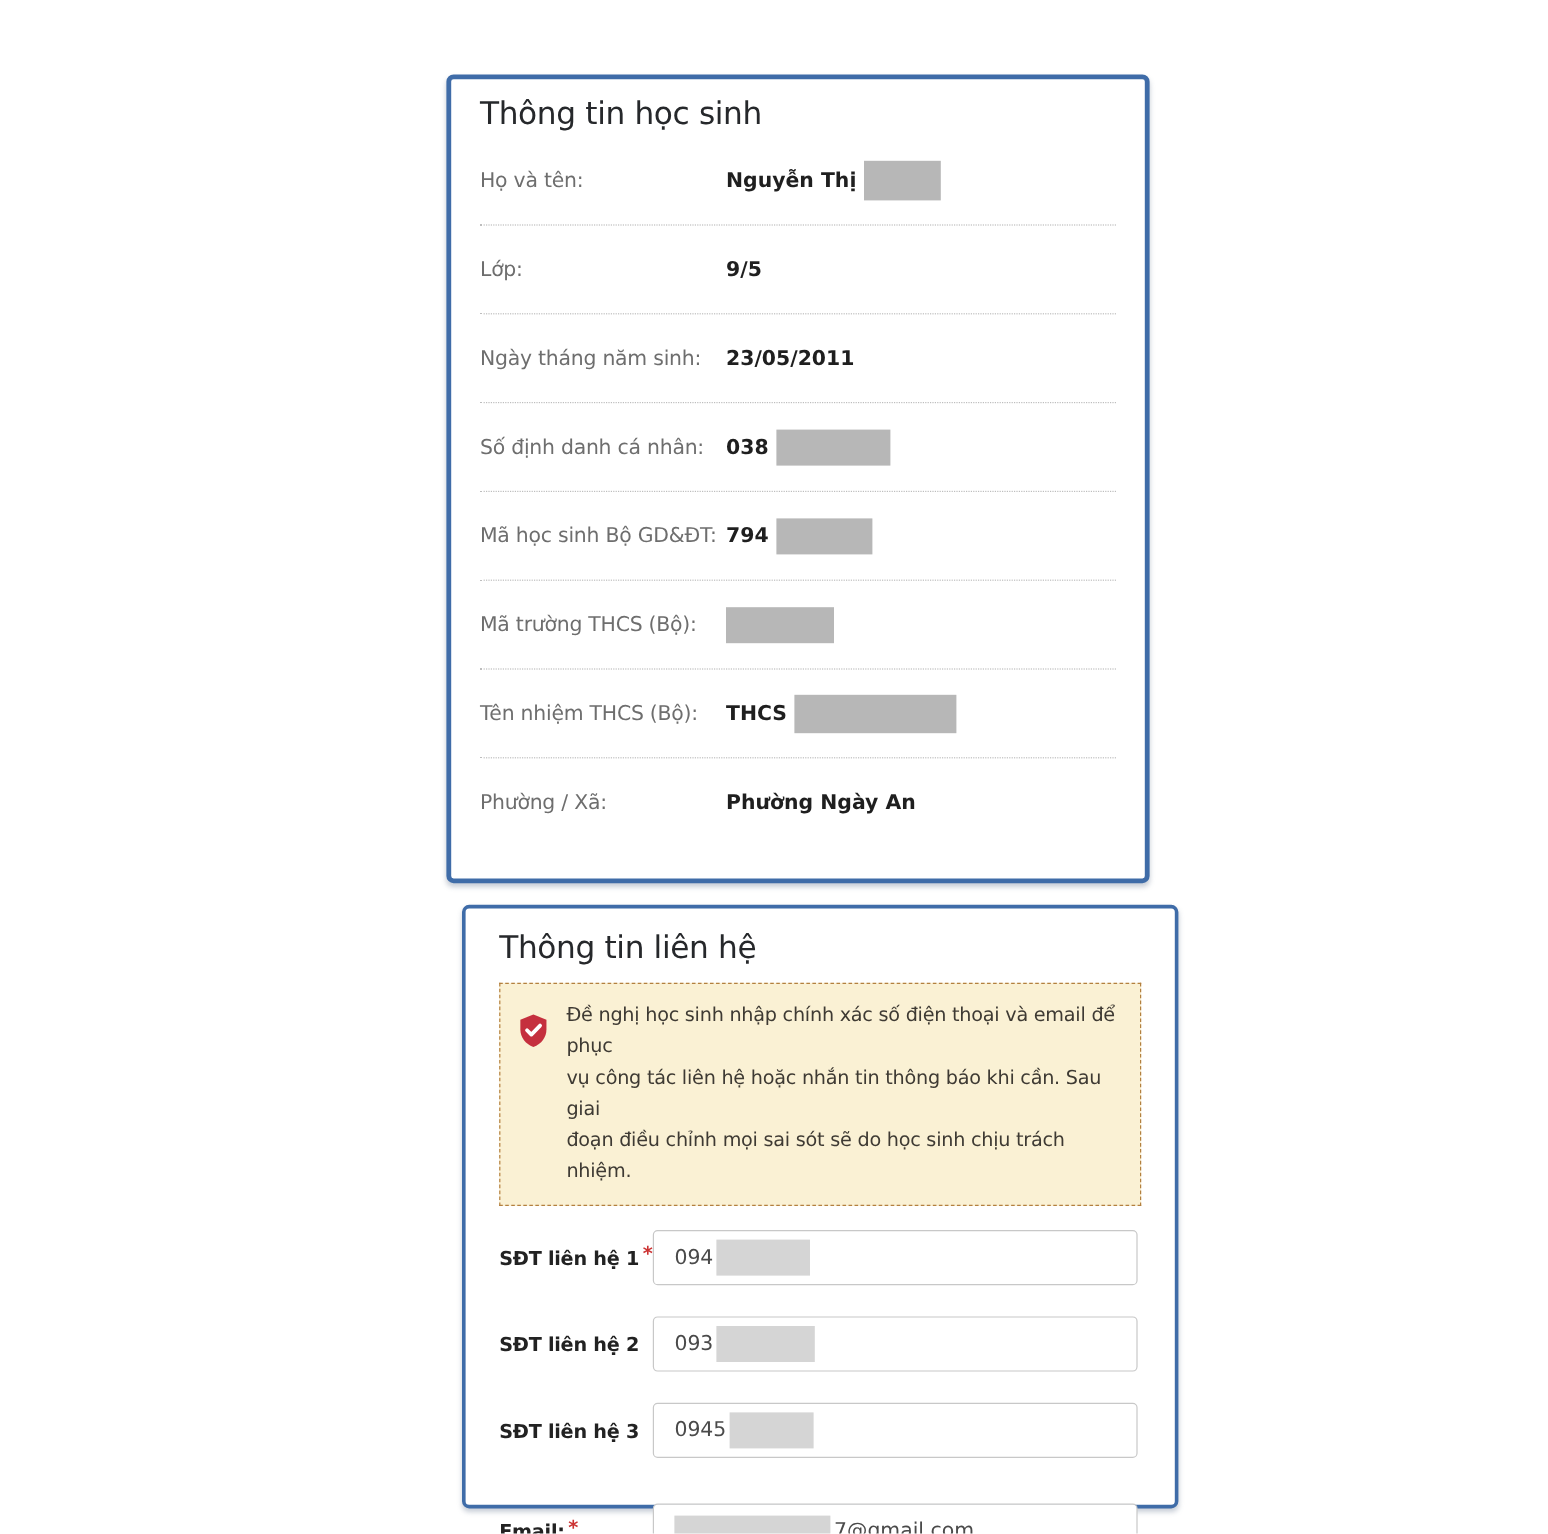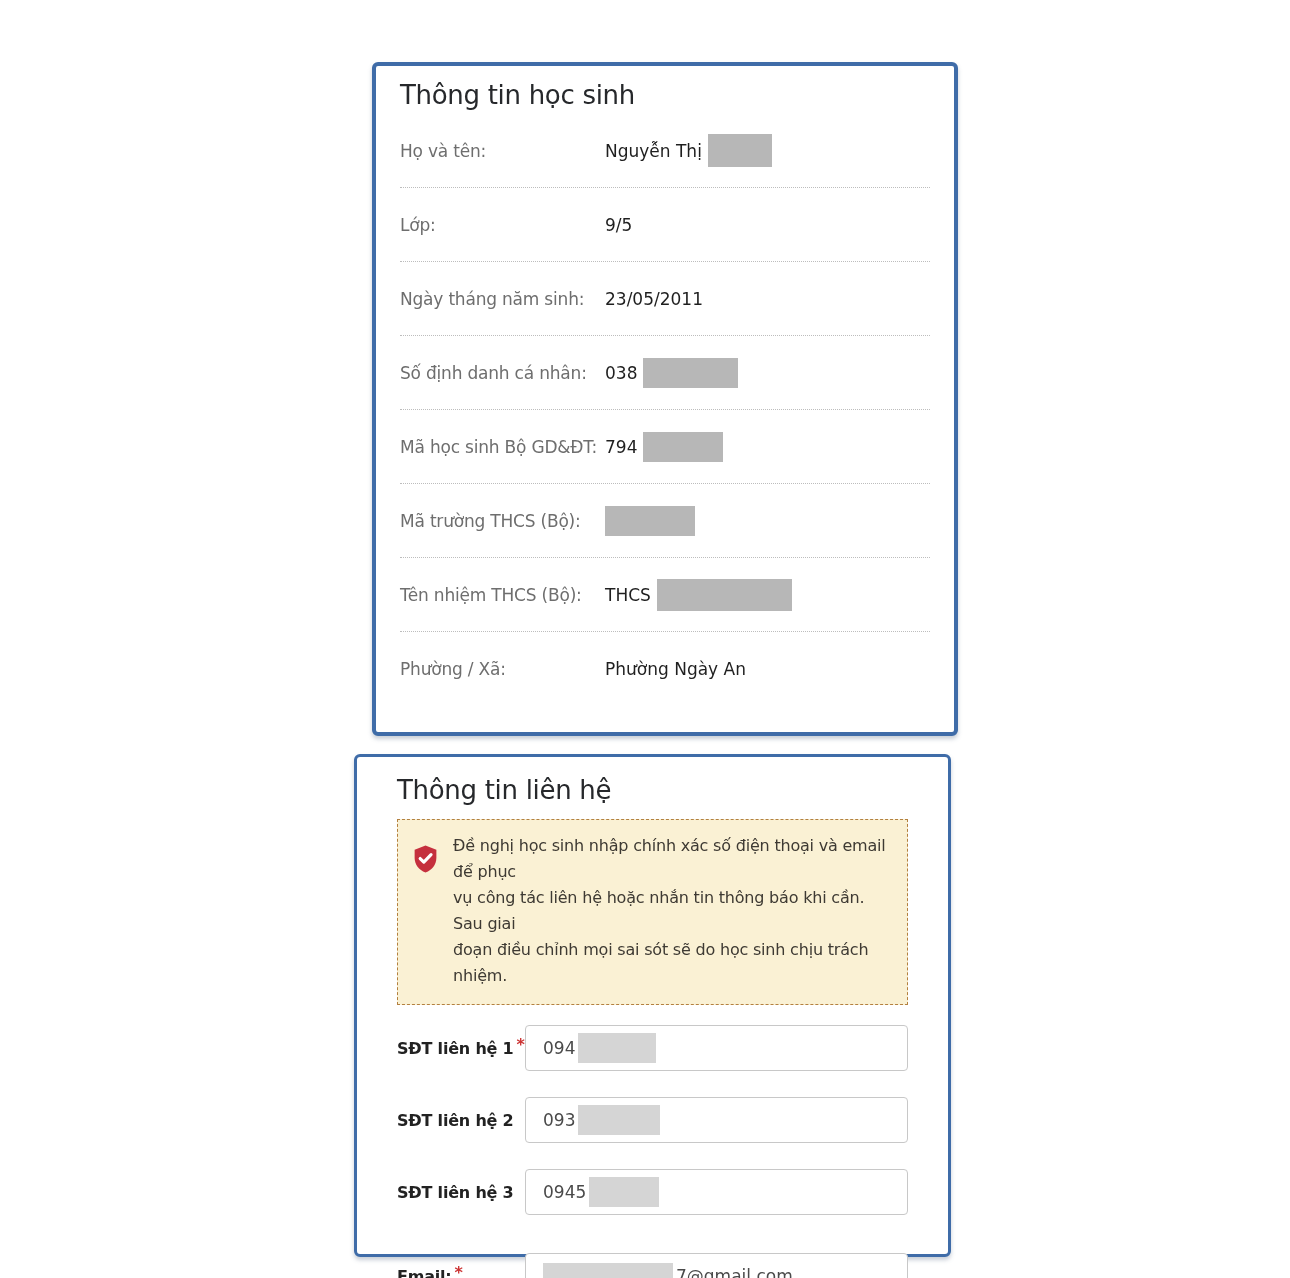--- a/index.html
+++ b/index.html
@@ -13,31 +13,31 @@
   body{
     width:1290px;height:1278px;background:#fff;position:relative;
     font-family:"DejaVu Sans","Liberation Sans",sans-serif;
     -webkit-font-smoothing:antialiased;
   }
   .card{
     position:absolute;background:#fff;border:4px solid var(--card-border);
     border-radius:6px;box-shadow:0 3px 4px rgba(96,114,141,.35);padding:0 24px;
   }
   #student-card{left:372px;top:62px;width:586px;height:674px}
-  #contact-card{left:354px;top:754px;width:597px;height:503px;border-width:3px;padding:0 40px}
+  #contact-card{left:385px;top:754px;width:597px;height:503px;border-width:3px;padding:0 28px}
   .card h2{
     font-size:26px;line-height:30px;font-weight:normal;color:var(--title);
     margin:14px 0 4px;letter-spacing:-.3px;
   }
   #contact-card h2{margin:18px 0 0}
   
   .info-row{display:flex;align-items:center;height:74px;border-bottom:1px dotted #bdbdbd}
   .info-row:last-child{border-bottom:none}
   .row-label{flex:none;width:205px;font-size:17px;color:var(--label);letter-spacing:-.2px}
-  .row-value{display:flex;align-items:center;gap:6px;font-size:17px;font-weight:normal;color:var(--value)}
+  .row-value{display:flex;align-items:center;gap:6px;font-size:17px;font-weight:bold;color:var(--value)}
   .redact{display:inline-block;background:var(--redact-dark);flex:none}
   .redact-light{background:var(--redact-light)}
   
   .notice{
     display:flex;align-items:flex-start;gap:13px;margin-top:14px;
     background:var(--notice-bg);border:1.5px dashed var(--notice-border);
     padding:13px 16px 15px 13px;
   }
   .notice svg{flex:none;margin-top:10px}
   .notice-text{

